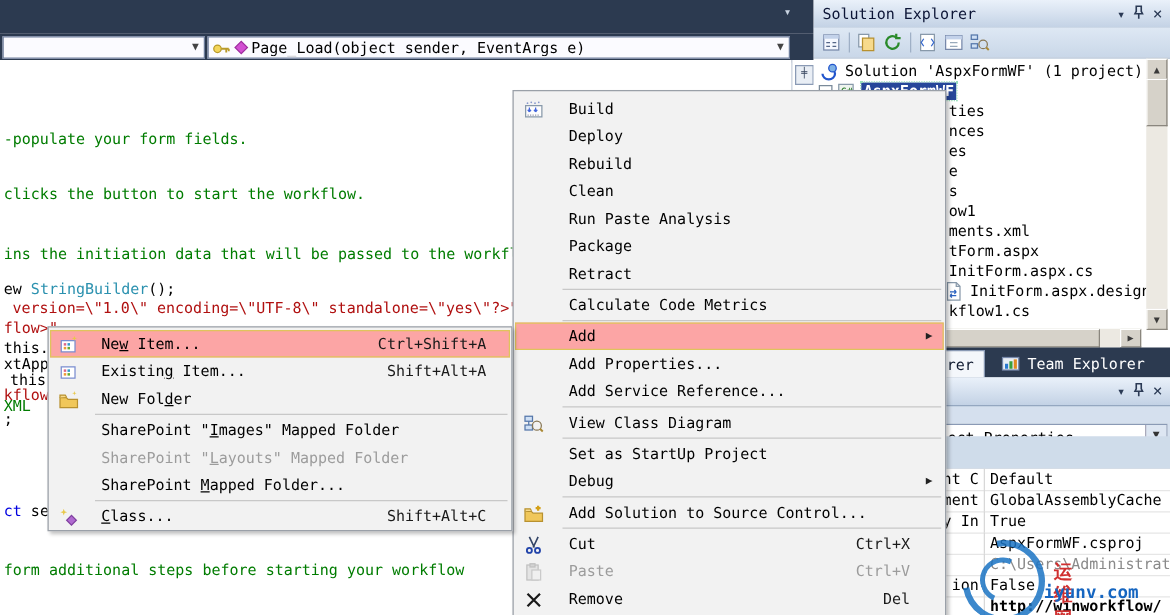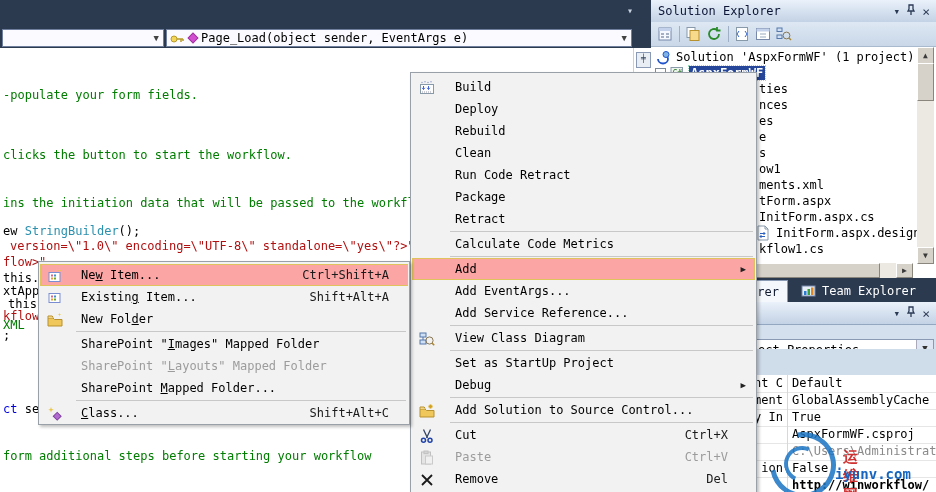--- a/index.html
+++ b/index.html
@@ -118,21 +118,21 @@
         <svg width="16" height="16" viewBox="0 0 16 16">
             <rect x="4.5" y="4.5" width="7" height="7" transform="rotate(45 8 8)" fill="#d24fd2" stroke="#a030a0"></rect>
           </svg>
       </span>
       <span class="combo-label">Page_Load(object sender, EventArgs e)</span>
       <span class="dd">▼</span>
     </div>
   </div>
 
   <div class="abs editor" id="editor">
-      <div class="code-line" style="left: 3px; top: 40px;"><span class="c-com">-populate your form fields.</span></div>
+      <div class="code-line" style="left: 3px; top: 56px;"><span class="c-com">-populate your form fields.</span></div>
       <div class="code-line" style="left: 3px; top: 100px;"><span class="c-com">clicks the button to start the workflow.</span></div>
       <div class="code-line" style="left: 3px; top: 148px;"><span class="c-com">ins the initiation data that will be passed to the workflow. Typical</span></div>
       <div class="code-line" style="left: 3px; top: 176px;"><span class="c-pln">ew </span><span class="c-typ">StringBuilder</span><span class="c-pln">();</span></div>
       <div class="code-line" style="left: 10px; top: 191px;"><span class="c-str">version=\"1.0\" encoding=\"UTF-8\" standalone=\"yes\"?&gt;"</span><span class="c-pln">);</span></div>
       <div class="code-line" style="left: 3px; top: 207px;"><span class="c-str">flow&gt;"</span></div>
       <div class="code-line" style="left: 3px; top: 223px;"><span class="c-pln">this.t</span></div>
       <div class="code-line" style="left: 3px; top: 236px;"><span class="c-pln">xtAppr</span></div>
       <div class="code-line" style="left: 8px; top: 249px;"><span class="c-pln">this.</span></div>
       <div class="code-line" style="left: 3px; top: 261px;"><span class="c-str">kflow&gt;</span></div>
       <div class="code-line" style="left: 3px; top: 270px;"><span class="c-com">XML</span></div>
@@ -425,21 +425,21 @@
       </div>
       <div class="mi">
         <span class="lab">Rebuild</span>
         <span class="sc"></span>
       </div>
       <div class="mi">
         <span class="lab">Clean</span>
         <span class="sc"></span>
       </div>
       <div class="mi">
-        <span class="lab">Run Code Retract</span>
+        <span class="lab">Run Paste Analysis</span>
         <span class="sc"></span>
       </div>
       <div class="mi">
         <span class="lab">Package</span>
         <span class="sc"></span>
       </div>
       <div class="mi">
         <span class="lab">Retract</span>
         <span class="sc"></span>
       </div>
@@ -448,21 +448,21 @@
         <span class="lab">Calculate Code Metrics</span>
         <span class="sc"></span>
       </div>
       <div class="msep"></div>
       <div class="mi hl">
         <span class="lab">Add</span>
         <span class="sc"></span>
         <span class="arr">▶</span>
       </div>
       <div class="mi">
-        <span class="lab">Add EventArgs...</span>
+        <span class="lab">Add Properties...</span>
         <span class="sc"></span>
       </div>
       <div class="mi">
         <span class="lab">Add Service Reference...</span>
         <span class="sc"></span>
       </div>
       <div class="msep"></div>
       <div class="mi">
         <span class="ic">
           <svg width="16" height="16" viewBox="0 0 16 16">

